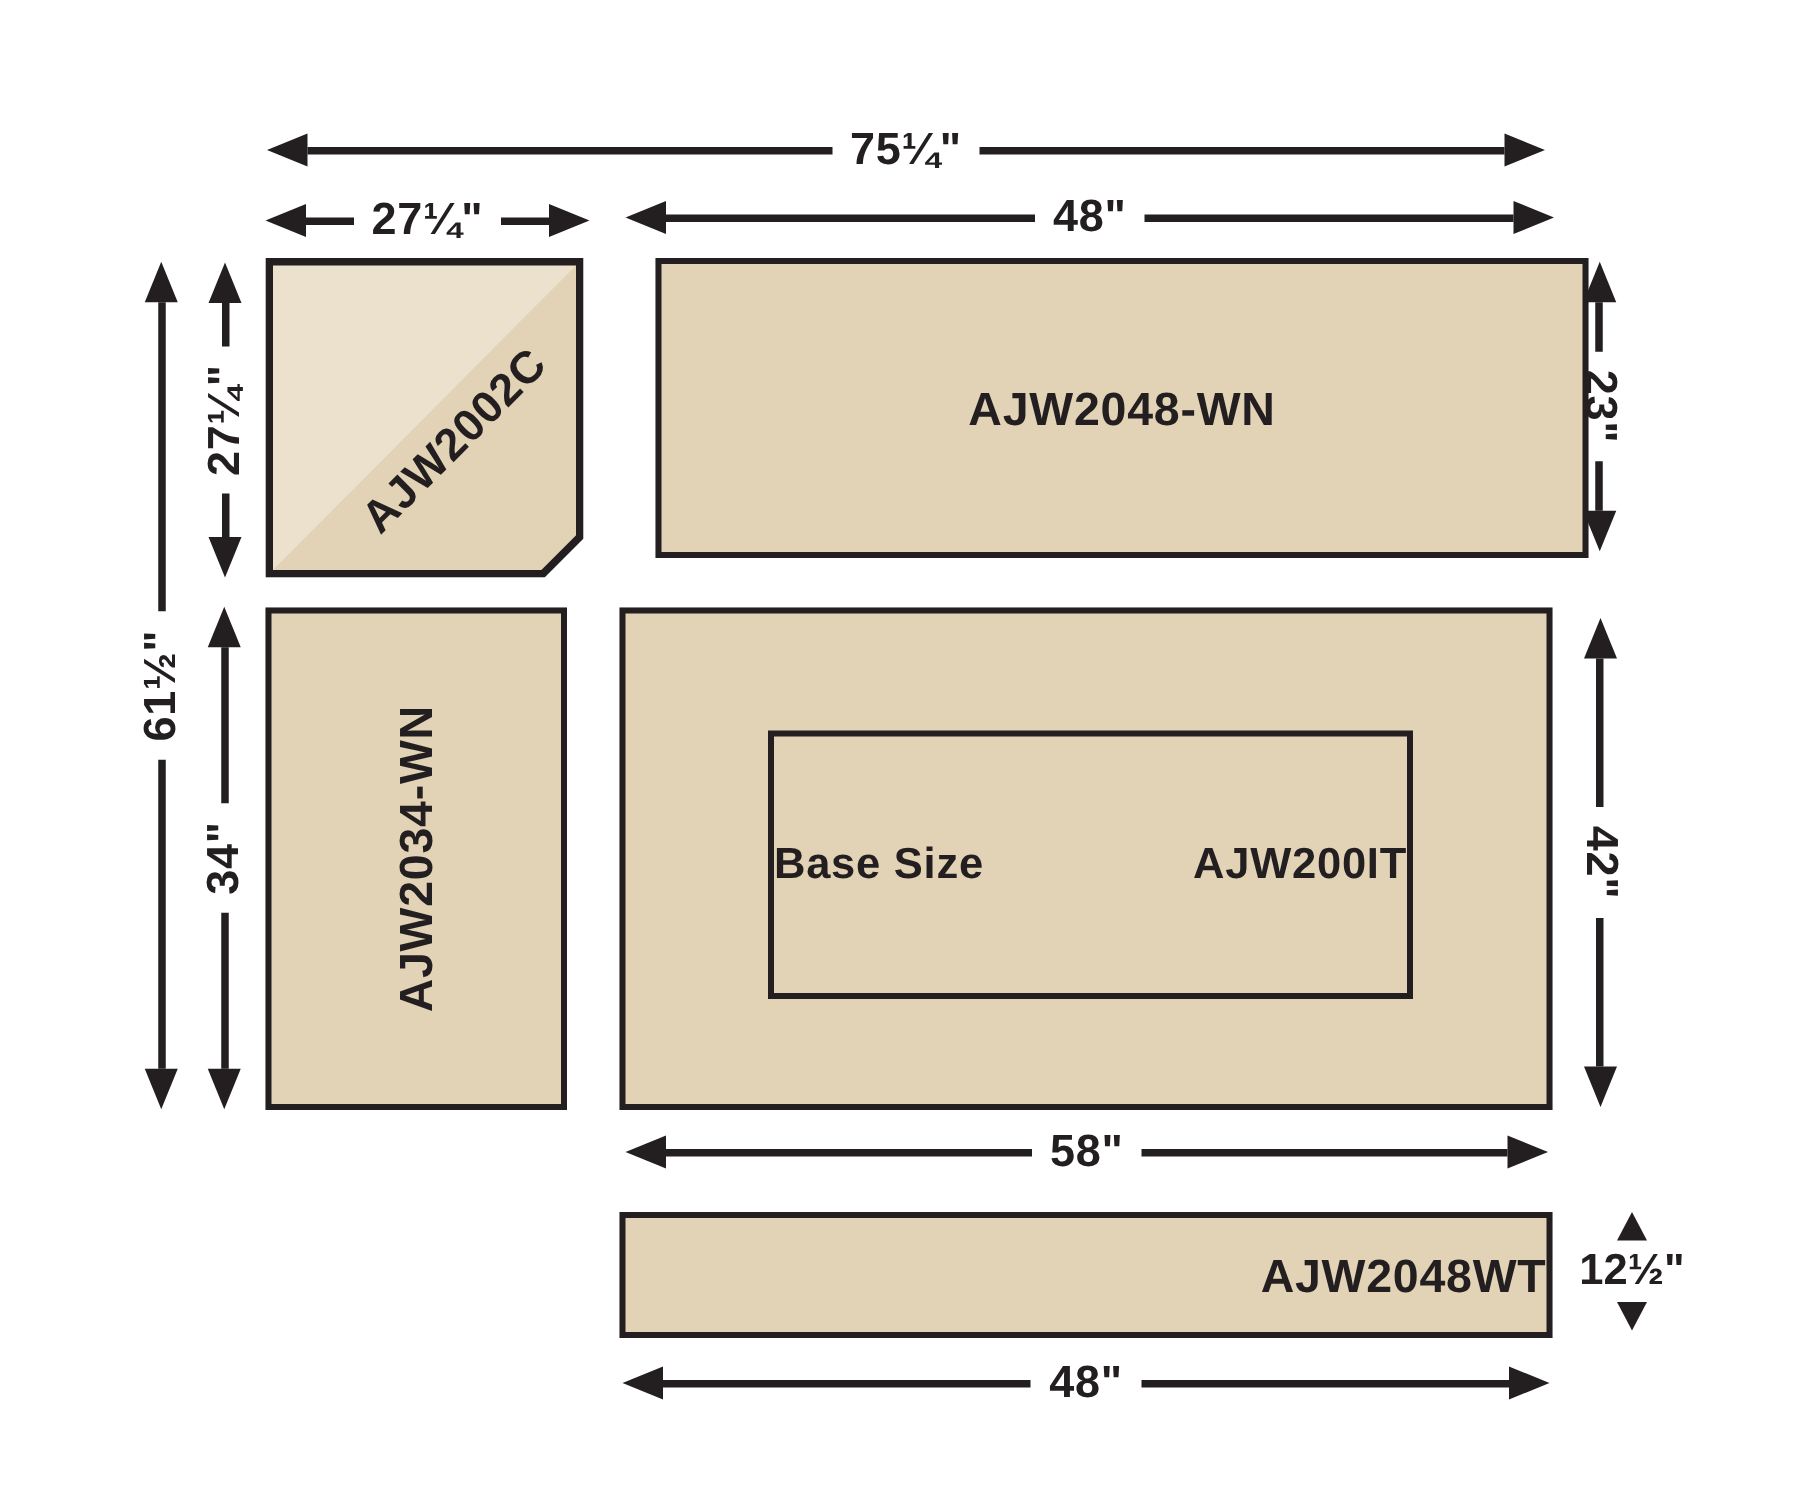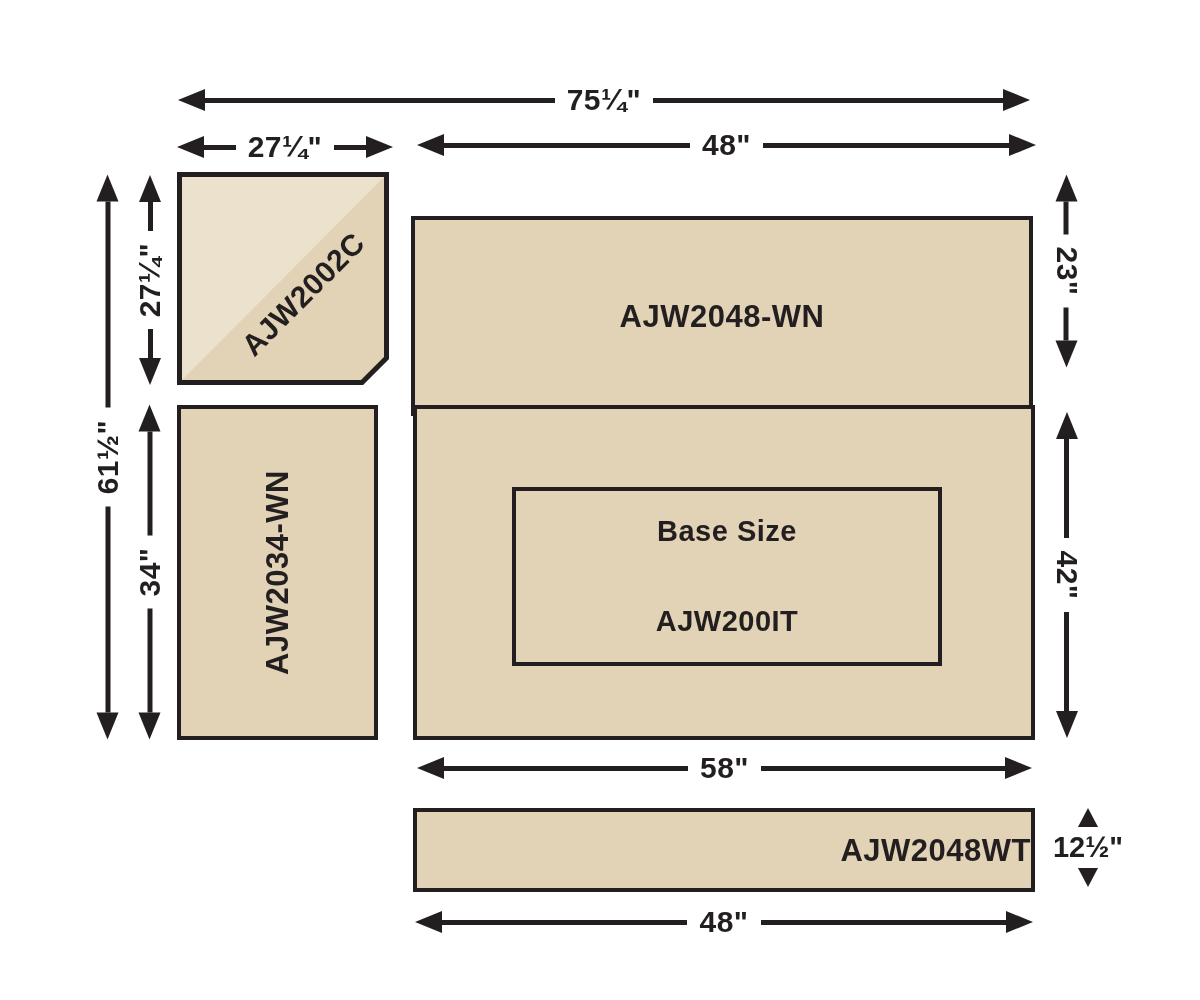--- a/index.html
+++ b/index.html
@@ -16,30 +16,30 @@
   .piece{
     position:absolute; box-sizing:border-box;
     background:var(--fill); border:4px solid var(--line);
     display:flex; align-items:center; justify-content:center;
   }
   .piece-label{
     font-weight:bold; font-size:31px; line-height:1; white-space:nowrap;
     letter-spacing:0.5px;
   }
   .rot-ccw{transform:rotate(-90deg);}
-  #piece-top  {left:411px; top:172px; width:622px; height:200px;margin-top:44px;}
+  #piece-top  {left:437px; top:172px; width:622px; height:200px;}
   #piece-left {left:177px; top:405px; width:201px; height:335px;}
   #piece-base {left:413px; top:405px; width:622px; height:335px;}
   #piece-strip{left:413px; top:808px; width:622px; height:84px;justify-content:flex-end;}
   #corner-svg {position:absolute; left:177px; top:172px;}
   .inner-box{
     position:absolute; box-sizing:border-box;
     left:95px; top:78px; width:430px; height:179px;
     border:4px solid var(--line);
-    display:flex; flex-direction:column; justify-content:space-between;
+    display:flex; justify-content:space-between;
     align-items:center; padding:26px 0;
   }
   .inner-box .piece-label{font-size:29px;}
   
   .dim{
     position:absolute; height:26px;
     display:flex; align-items:center;
   }
   .dim .seg{flex:1; height:5px; background:var(--line);}
   .dim .lbl{

